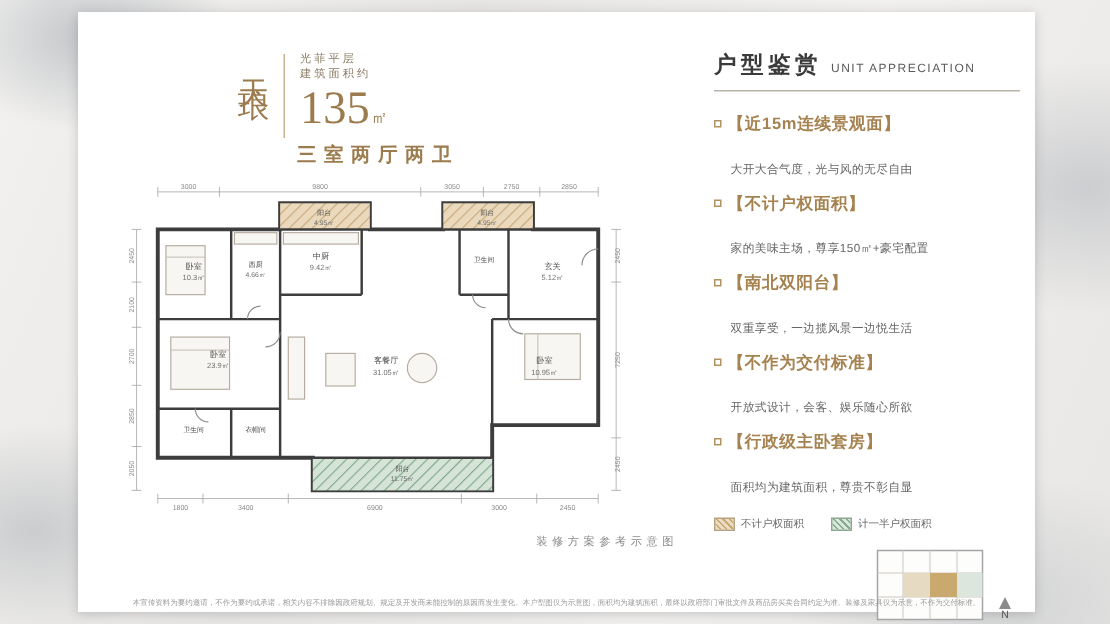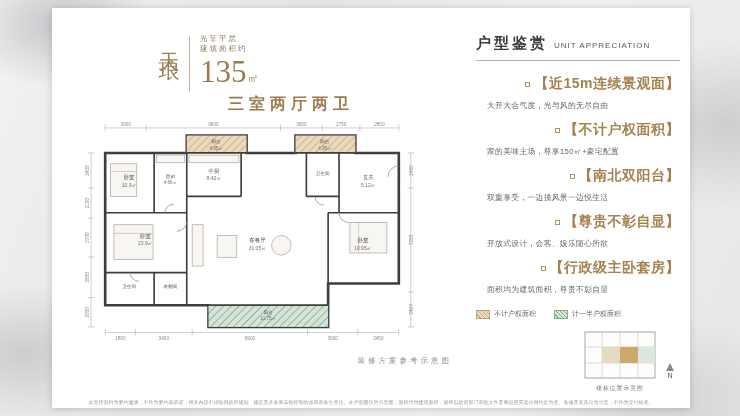--- a/index.html
+++ b/index.html
@@ -30,21 +30,21 @@
   .brand-divider{ width:1px; height:56px; background:#c7b391; margin:2px 10px 0 10px; }
   .area-col{ display:flex; flex-direction:column; }
   .tagline{ font-size:7.5px; color:#8a7a62; letter-spacing:2px; line-height:10px; }
   .area-big{
     font-family:"Liberation Serif","DejaVu Serif",serif;
     font-size:31px; color:#9c7c4e; line-height:34px; margin-top:1px;
   }
   .area-big .unit{ font-size:11px; margin-left:1px; }
   .layout-type{
     position:absolute; left:146px; top:86px;
-    font-size:16px; color:#9c7c4e; letter-spacing:5px; font-weight:bold;margin-left:30px;
+    font-size:13px; color:#9c7c4e; letter-spacing:5px; font-weight:bold;
   }
 
   
   .plan-svg{ position:absolute; left:26px; top:112px; width:348px; height:229px; }
   .plan-caption{
     position:absolute; left:0; top:348px; width:400px; text-align:right;
     font-size:7.5px; color:#8d8d8d; letter-spacing:3px;
   }
   .wall-outer{ fill:#ffffff; stroke:#3d3d3d; stroke-width:2.4; stroke-linejoin:miter; }
   .wall{ stroke:#3d3d3d; stroke-width:1.5; fill:none; }
@@ -57,23 +57,23 @@
   .rn-s{ font-size:4.2px; }
   .dim{ font-size:4.3px; fill:#8a8a8a; text-anchor:middle; }
 
   
   .right-panel{ position:absolute; left:424px; top:26px; width:204px; }
   .rp-title{ display:flex; align-items:baseline; gap:6px; }
   .rp-title .cn{ font-size:15px; font-weight:bold; color:#3a3a3a; letter-spacing:3px; }
   .rp-title .en{ font-size:8px; color:#5a5a5a; letter-spacing:1px; }
   .rp-divider{ height:1px; background:#b9b3aa; margin-top:7px; margin-bottom:14px; }
   .feature{ margin-bottom:10px; }
-  .f-tag{ display:flex; align-items:center; font-size:14px; font-weight:bold; color:#a5824f; letter-spacing:.5px;justify-content:flex-end; }
+  .f-tag{ display:flex; align-items:center; font-size:11px; font-weight:bold; color:#a5824f; letter-spacing:.5px; }
   .f-bullet{ width:5px; height:5px; border:1px solid #b29260; margin-right:4px; flex:0 0 auto; }
-  .f-desc{ font-size:7.8px; color:#666; margin-top:7px; padding-left:11px; letter-spacing:.3px; }
+  .f-desc{ font-size:7.8px; color:#666; margin-top:17px; padding-left:11px; letter-spacing:.3px; }
   .legend{ display:flex; gap:18px; margin-top:14px; }
   .lg-item{ display:flex; align-items:center; font-size:7px; color:#666; }
   .swatch{ width:14px; height:9px; display:inline-block; margin-right:4px; border:.5px solid #b5a37f; }
   .swatch.beige{ background:repeating-linear-gradient(45deg,#e9dcc2 0 2px,#c9a977 2px 3px); }
   .swatch.green{ background:repeating-linear-gradient(45deg,#d9e6da 0 2px,#86ab90 2px 3px); border-color:#8aa892; }
   .minimap-row{ display:flex; justify-content:flex-end; align-items:flex-end; margin-top:12px; padding-right:6px; }
   .minimap-col{ display:flex; flex-direction:column; align-items:center; }
   .minimap{ width:72px; height:50px; }
   .minimap-caption{ font-size:5.8px; color:#777; letter-spacing:1px; margin-top:3px; }
   .compass{ display:flex; flex-direction:column; align-items:center; font-size:7px; color:#555; margin-left:10px; margin-bottom:14px; }
@@ -225,21 +225,21 @@
       <div class="feature">
         <div class="f-tag">
             <span class="f-bullet"></span>
             <span>【南北双阳台】</span>
           </div>
         <div class="f-desc">双重享受，一边揽风景一边悦生活</div>
       </div>
       <div class="feature">
         <div class="f-tag">
             <span class="f-bullet"></span>
-            <span>【尊贵不彰自显】</span>
+            <span>【不作为交付标准】</span>
           </div>
         <div class="f-desc">开放式设计，会客、娱乐随心所欲</div>
       </div>
       <div class="feature">
         <div class="f-tag">
             <span class="f-bullet"></span>
             <span>【行政级主卧套房】</span>
           </div>
         <div class="f-desc">面积均为建筑面积，尊贵不彰自显</div>
       </div>

